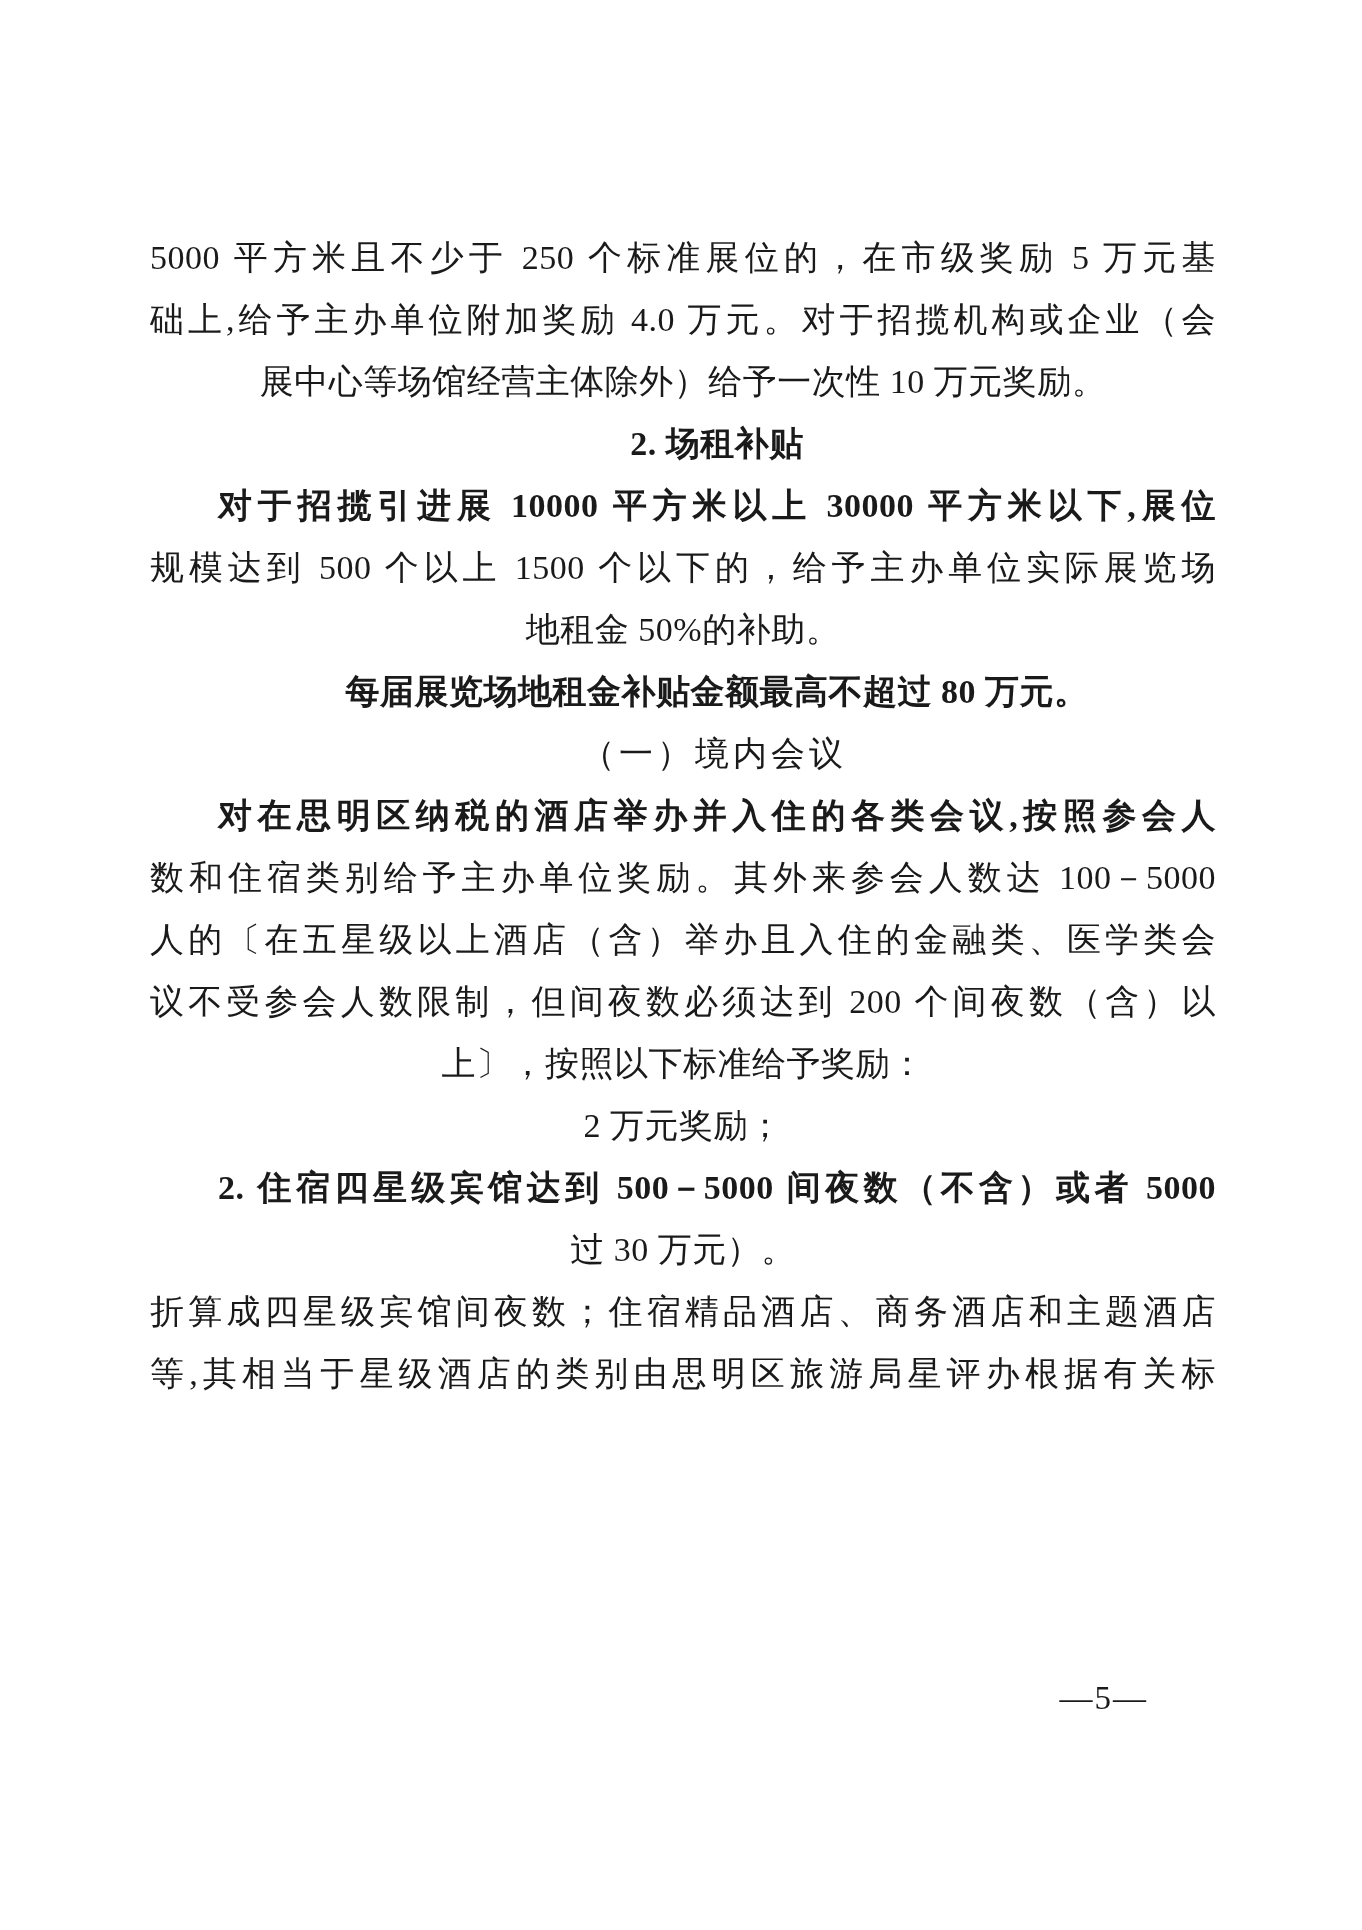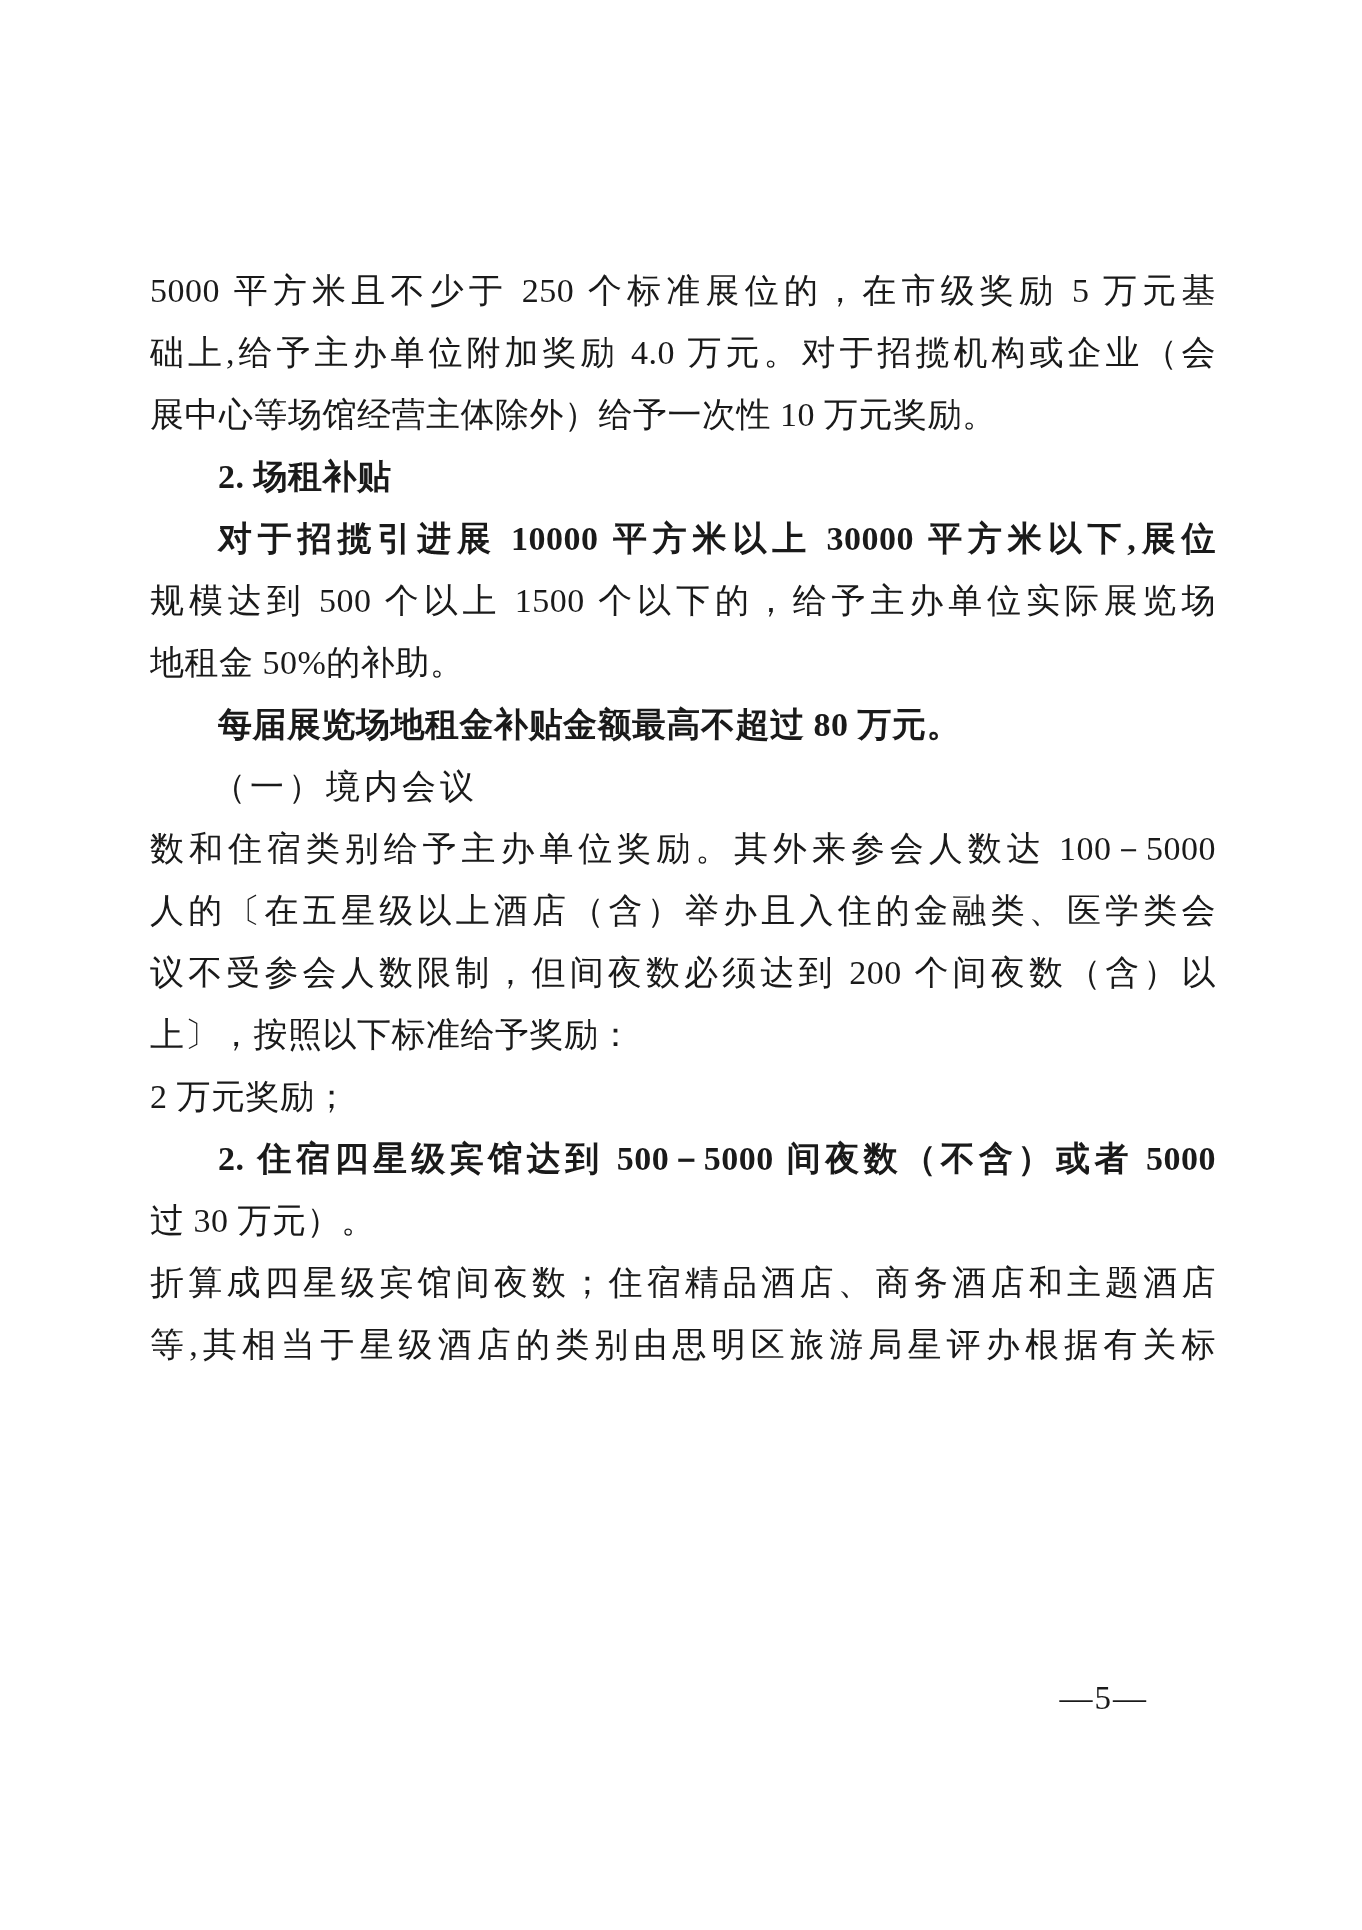--- a/index.html
+++ b/index.html
@@ -13,29 +13,29 @@
     height: 1930px;
     margin: 0 auto;
     background: #ffffff;
     overflow: hidden;
     font-family: "Liberation Serif", "DejaVu Serif", serif;
     color: #1a1a1a;
   }
   .text-column {
     position: absolute;
     left: 150px;
-    top: 260px;
+    top: 227px;
     width: 1066px;
   }
   .line {
     font-size: 34px;
     line-height: 62px;
     height: 62px;
     white-space: nowrap;
-    text-align: left;
+    text-align: center;
     letter-spacing: 0.5px;
   }
   .line.justify {
     white-space: normal;
     text-align: justify;
     text-align-last: justify;
     -moz-text-align-last: justify;
     letter-spacing: 0.5px;
   }
   .line.indent-1 {
@@ -73,20 +73,21 @@
   <div class="text-column" id="text-column">
       <div class="line justify">5000 平方米且不少于 250 个标准展位的，在市级奖励 5 万元基</div>
       <div class="line justify">础上,给予主办单位附加奖励 4.0 万元。对于招揽机构或企业（会</div>
       <div class="line">展中心等场馆经营主体除外）给予一次性 10 万元奖励。</div>
       <div class="line indent-1">2. 场租补贴</div>
       <div class="line justify indent-1">对于招揽引进展 10000 平方米以上 30000 平方米以下,展位</div>
       <div class="line justify">规模达到 500 个以上 1500 个以下的，给予主办单位实际展览场</div>
       <div class="line">地租金 50%的补助。</div>
       <div class="line indent-1">每届展览场地租金补贴金额最高不超过 80 万元。</div>
       <div class="line h2">（一）境内会议</div>
+      <div class="line justify indent-1">对在思明区纳税的酒店举办并入住的各类会议,按照参会人</div>
       <div class="line justify">数和住宿类别给予主办单位奖励。其外来参会人数达 100－5000</div>
       <div class="line justify">人的〔在五星级以上酒店（含）举办且入住的金融类、医学类会</div>
       <div class="line justify">议不受参会人数限制，但间夜数必须达到 200 个间夜数（含）以</div>
       <div class="line">上〕，按照以下标准给予奖励：</div>
       <div class="line">2 万元奖励；</div>
       <div class="line justify indent-1">2. 住宿四星级宾馆达到 500－5000 间夜数（不含）或者 5000</div>
       <div class="line">过 30 万元）。</div>
       <div class="line justify">折算成四星级宾馆间夜数；住宿精品酒店、商务酒店和主题酒店</div>
       <div class="line justify">等,其相当于星级酒店的类别由思明区旅游局星评办根据有关标</div>
     </div>

